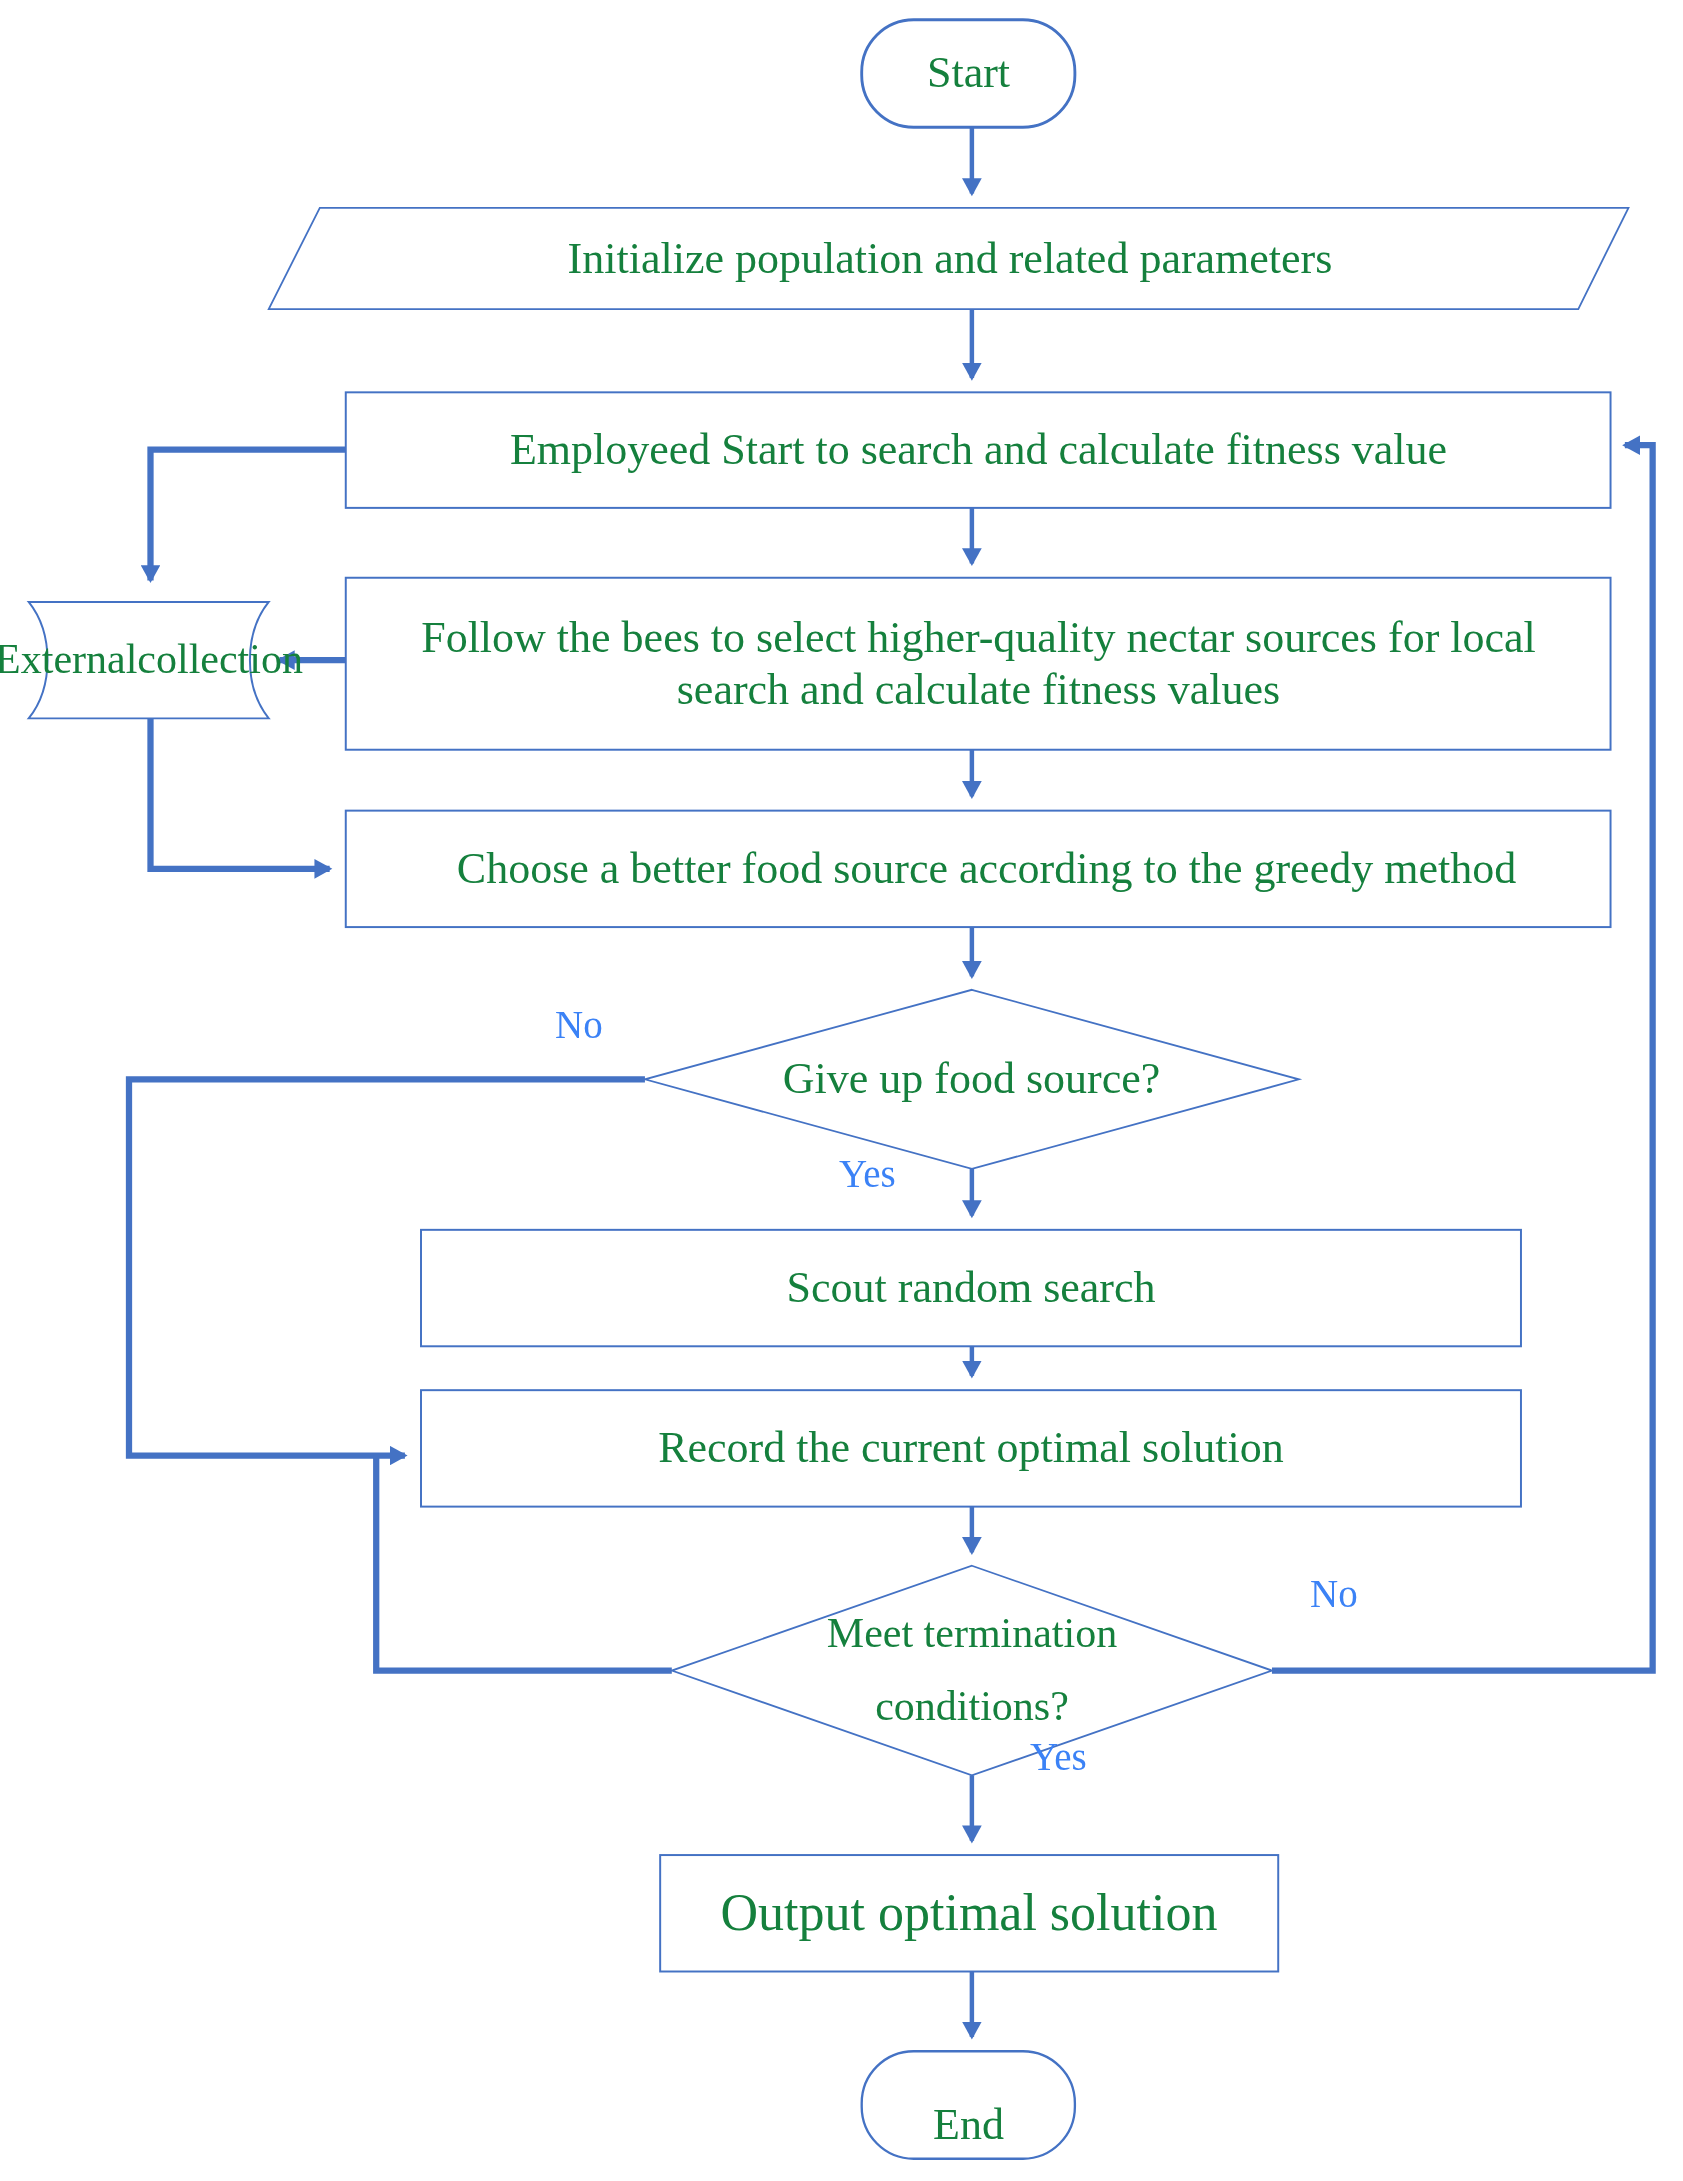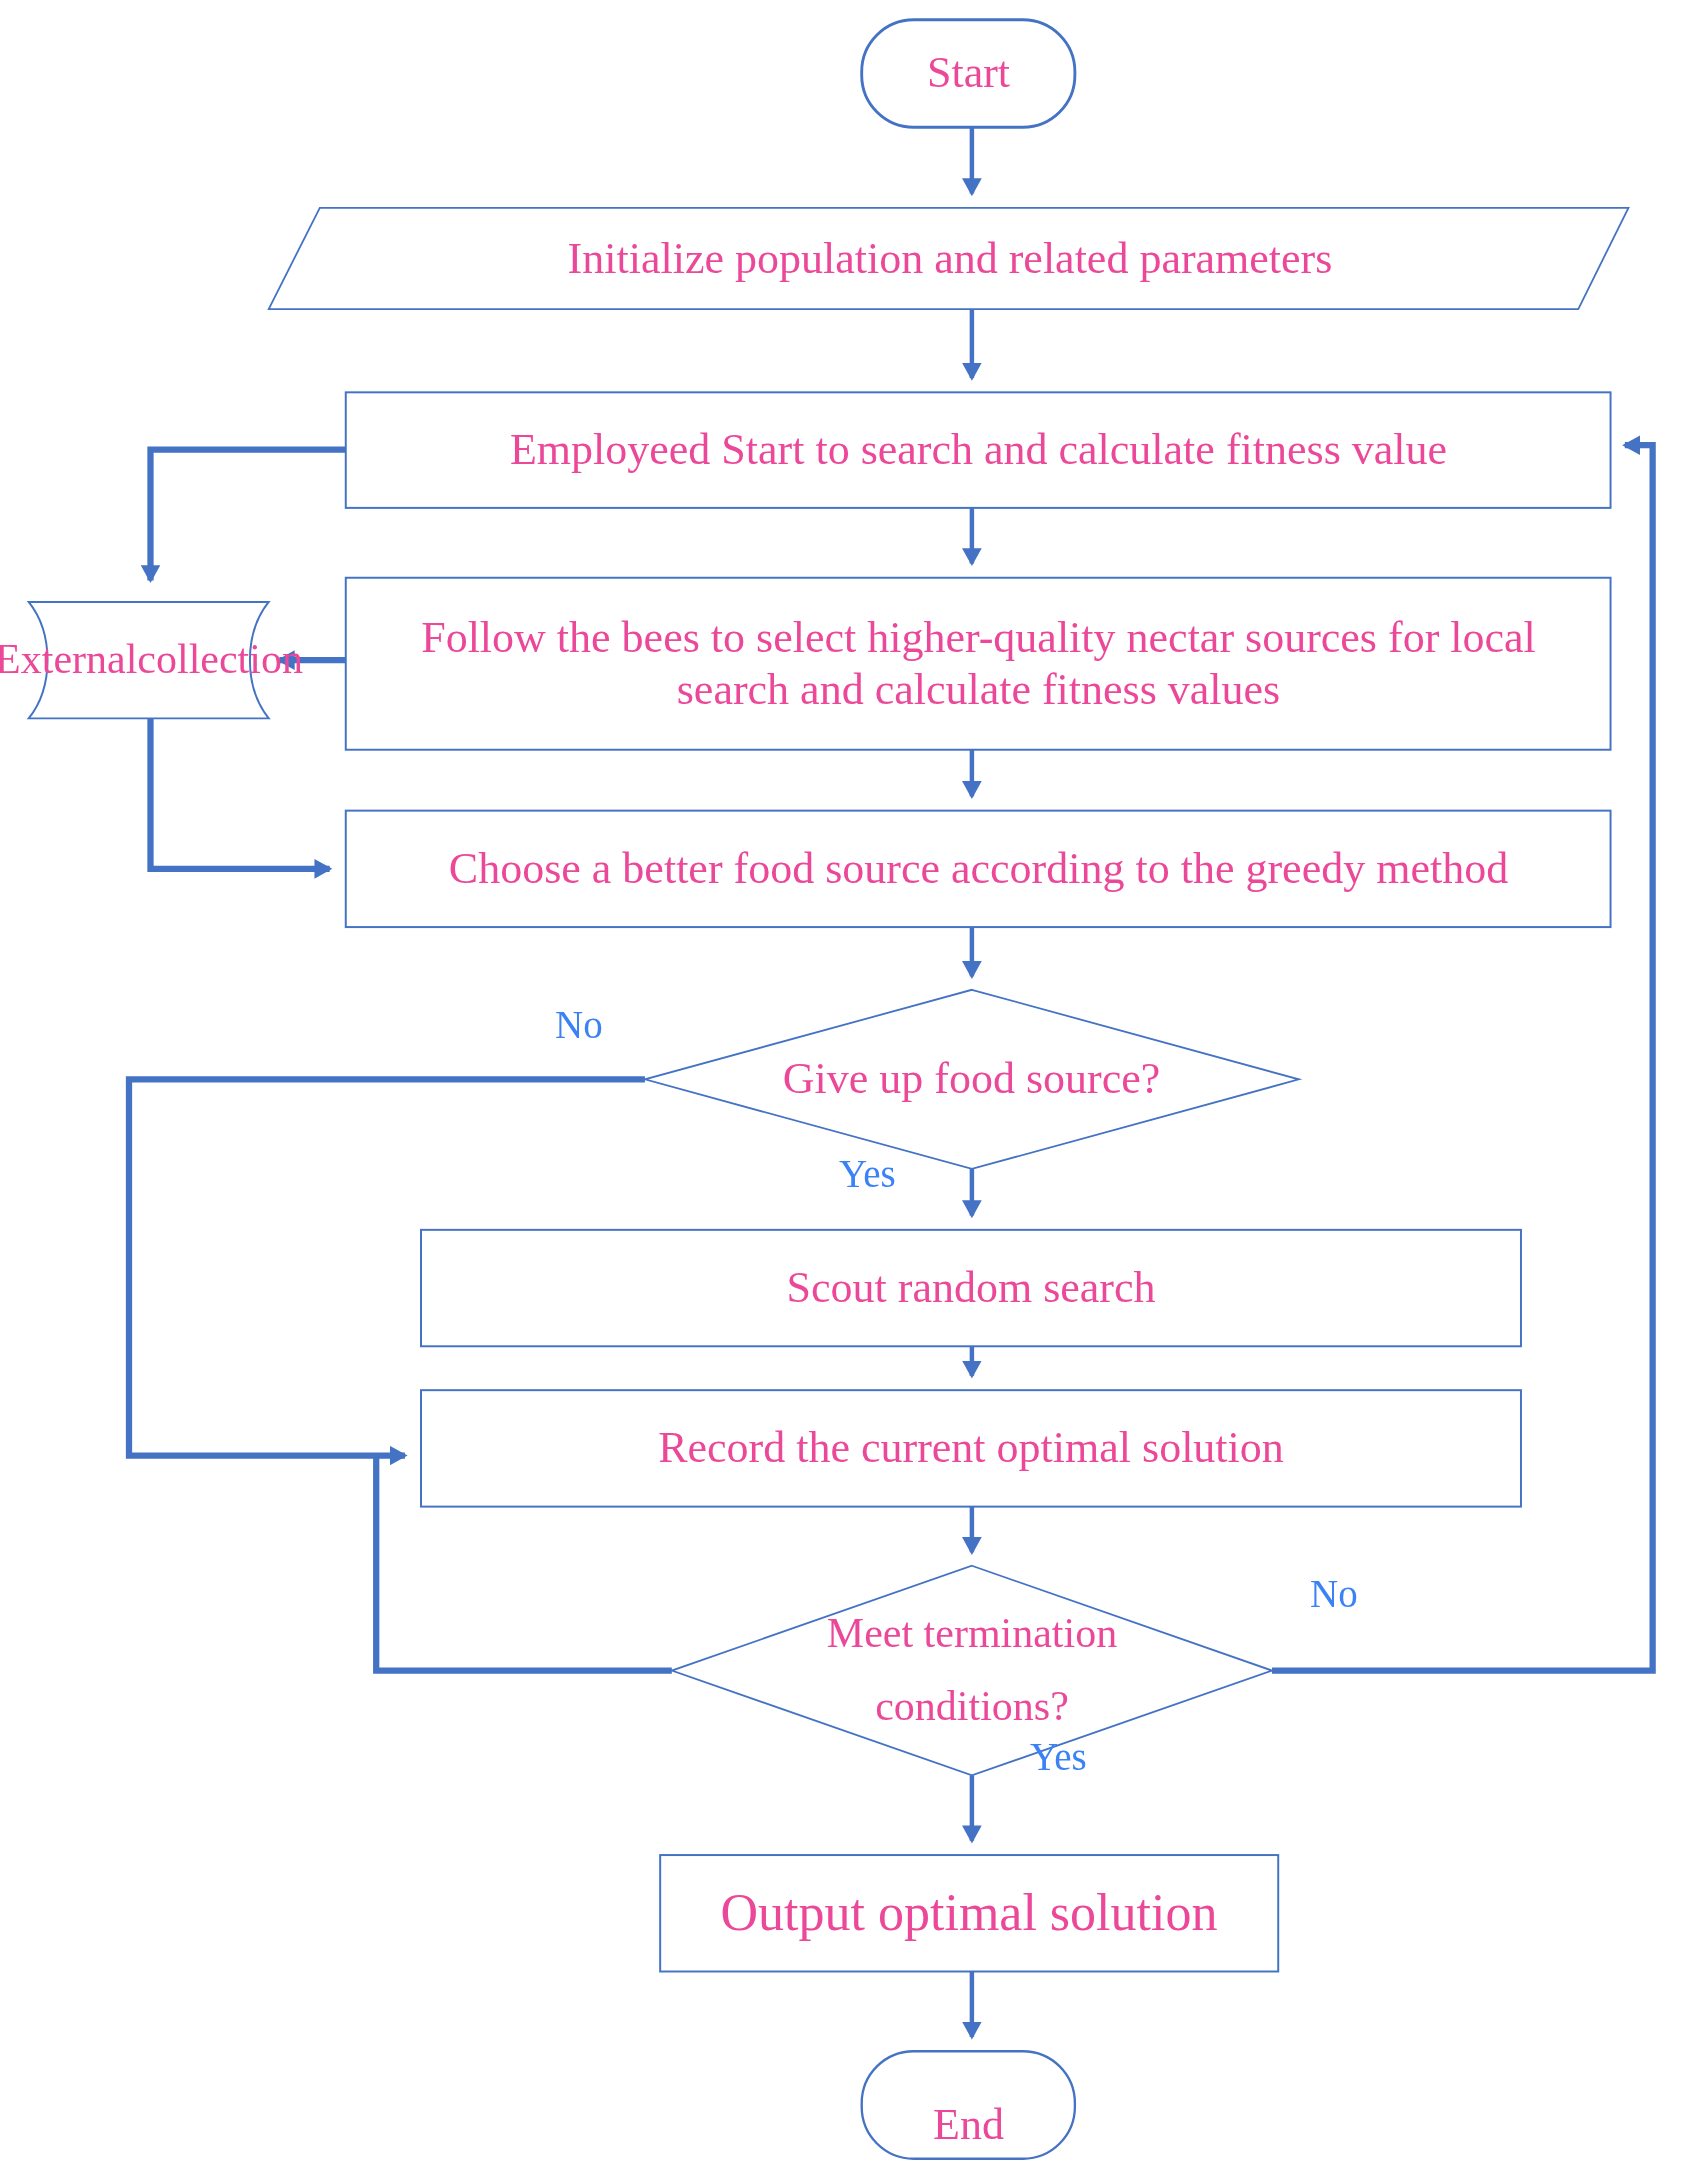--- a/index.html
+++ b/index.html
@@ -21,21 +21,21 @@
     top: 0;
     width: 1684px;
     height: 2182px;
   }
   .node-label {
     position: absolute;
     display: flex;
     align-items: center;
     justify-content: center;
     text-align: center;
-    color: #ec4899;
+    color: #15803d;
     font-family: "Liberation Serif", "DejaVu Serif", serif;
     line-height: 1.18;
     pointer-events: none;
   }
   .edge-label {
     position: absolute;
     color: #3b82f6;
     font-family: "Liberation Serif", "DejaVu Serif", serif;
     font-size: 39px;
     line-height: 1;
@@ -127,21 +127,21 @@
   <div class="node-label" style="left:27px; top:602px; width:244px; height:116px; font-size:42px; flex-direction:row;">
     <span>External</span>
     <span>collection</span>
   </div>
 
   <div class="node-label" style="left:355px; top:578px; width:1247px; height:172px; font-size:44px; flex-direction:column;">
     <span>Follow the bees to select higher-quality nectar sources for local</span>
     <span>search and calculate fitness values</span>
   </div>
 
-  <div class="node-label" style="left:346px; top:811px; width:1265px; height:116px; font-size:44px;">Choose a better food source according to the greedy method</div>
+  <div class="node-label" style="left:346px; top:811px; width:1265px; height:116px; font-size:44px;padding-left:8px;">Choose a better food source according to the greedy method</div>
 
   <div class="node-label" style="left:703px; top:1025px; width:537px; height:107px; font-size:44px;">Give up food source?</div>
 
   <div class="node-label" style="left:421px; top:1230px; width:1100px; height:116px; font-size:44px;">Scout random search</div>
 
   <div class="node-label" style="left:421px; top:1390px; width:1100px; height:116px; font-size:44px;">Record the current optimal solution</div>
 
   <div class="node-label" style="left:739px; top:1603px; width:466px; height:134px; font-size:42px; flex-direction:column;gap:23px;">
     <span>Meet termination</span>
     <span>conditions?</span>

